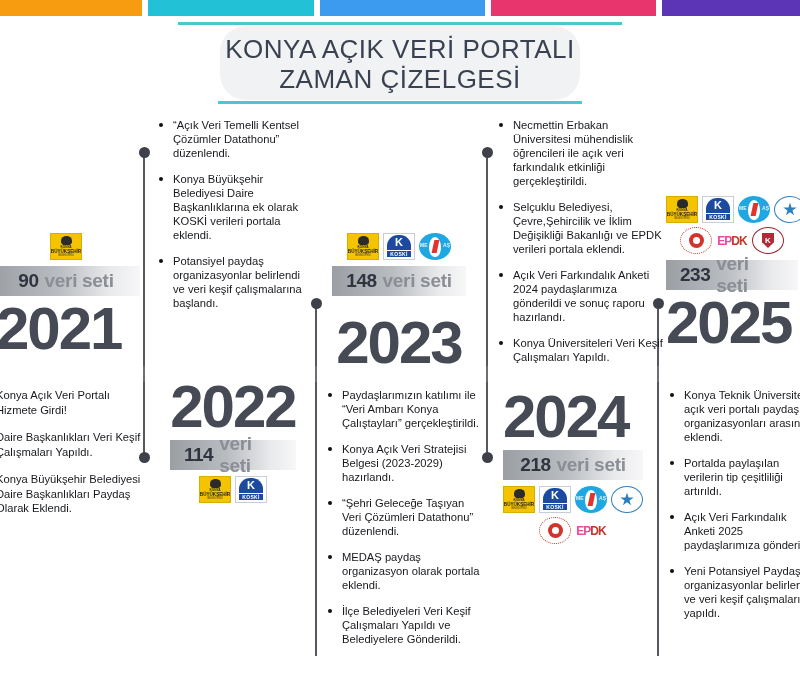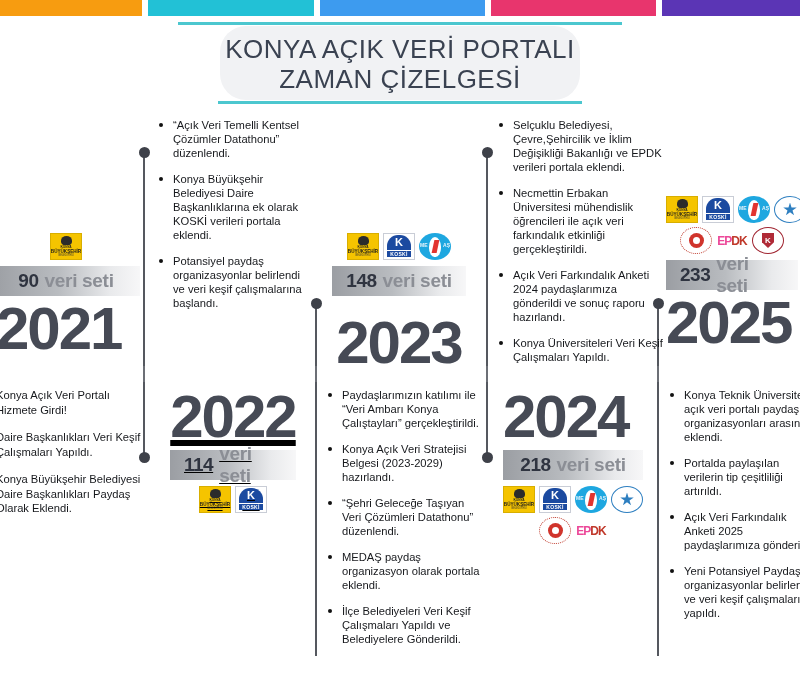--- a/index.html
+++ b/index.html
@@ -180,21 +180,21 @@
     <li>Konya Büyükşehir Belediyesi Daire Başkanlıklarına ek olarak KOSKİ verileri portala eklendi.</li>
     <li>Potansiyel paydaş organizasyonlar belirlendi ve veri keşif çalışmalarına başlandı.</li>
   </ul>
 
   <div class="plainlist" style="left:-4px; top:388px; width:150px;">
     <p>Konya Açık Veri Portalı Hizmete Girdi!</p>
     <p>Daire Başkanlıkları Veri Keşif Çalışmaları Yapıldı.</p>
     <p>Konya Büyükşehir Belediyesi Daire Başkanlıkları Paydaş Olarak Eklendi.</p>
   </div>
 
-  <div class="yearblock" style="left:170px; top:386px; width:126px;text-decoration:underline;">
+  <div class="yearblock" style="left:170px; top:376px; width:126px;">
     <div class="yr" style="text-align:center;">2022</div>
     <div class="badge" style="margin-top:2px;">
       <span class="num">114</span>
       <span class="lbl">veri seti</span>
     </div>
     <div class="logos center" style="margin-top:6px;">
       <div class="logo lg-konya">
         <div class="crest"></div>
         <div class="t1">KONYA</div>
         <div class="t2">BÜYÜKŞEHİR</div>
@@ -232,22 +232,22 @@
       </div>
     </div>
     <div class="badge">
       <span class="num">148</span>
       <span class="lbl">veri seti</span>
     </div>
     <div class="yr" style="margin-top:16px; text-align:center;">2023</div>
   </div>
 
   <ul class="bullets" style="left:497px; top:118px; width:168px;">
+    <li>Necmettin Erbakan Üniversitesi mühendislik öğrencileri ile açık veri farkındalık etkinliği gerçekleştirildi.</li>
     <li>Selçuklu Belediyesi, Çevre,Şehircilik ve İklim Değişikliği Bakanlığı ve EPDK verileri portala eklendi.</li>
-    <li>Necmettin Erbakan Üniversitesi mühendislik öğrencileri ile açık veri farkındalık etkinliği gerçekleştirildi.</li>
     <li>Açık Veri Farkındalık Anketi 2024 paydaşlarımıza gönderildi ve sonuç raporu hazırlandı.</li>
     <li>Konya Üniversiteleri Veri Keşif Çalışmaları Yapıldı.</li>
   </ul>
 
   <ul class="bullets" style="left:326px; top:388px; width:158px;">
     <li>Paydaşlarımızın katılımı ile “Veri Ambarı Konya Çalıştayları” gerçekleştirildi.</li>
     <li>Konya Açık Veri Stratejisi Belgesi (2023-2029) hazırlandı.</li>
     <li>“Şehri Geleceğe Taşıyan Veri Çözümleri Datathonu” düzenlendi.</li>
     <li>MEDAŞ paydaş organizasyon olarak portala eklendi.</li>
     <li>İlçe Belediyeleri Veri Keşif Çalışmaları Yapıldı ve Belediyelere Gönderildi.</li>

